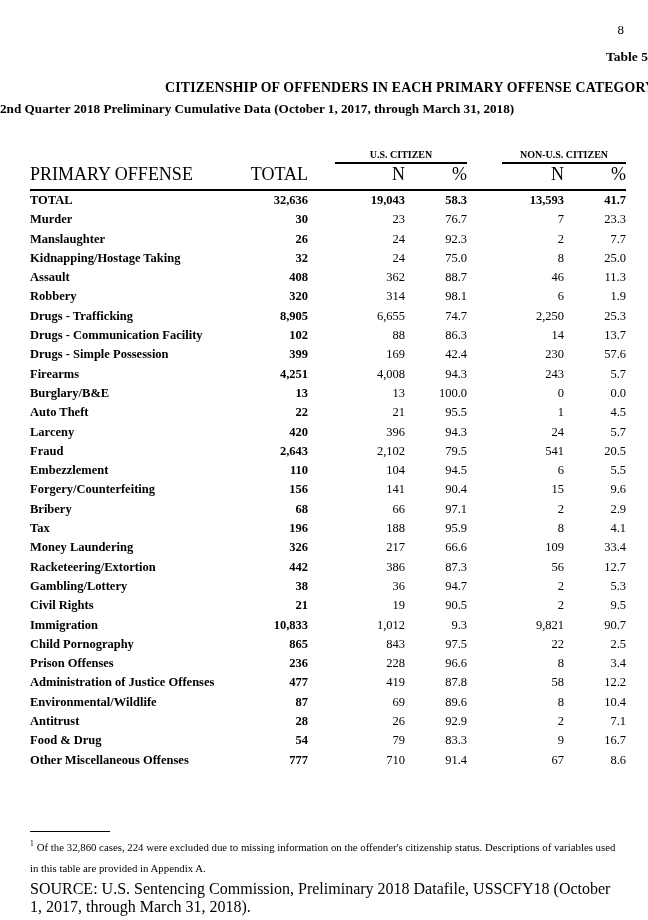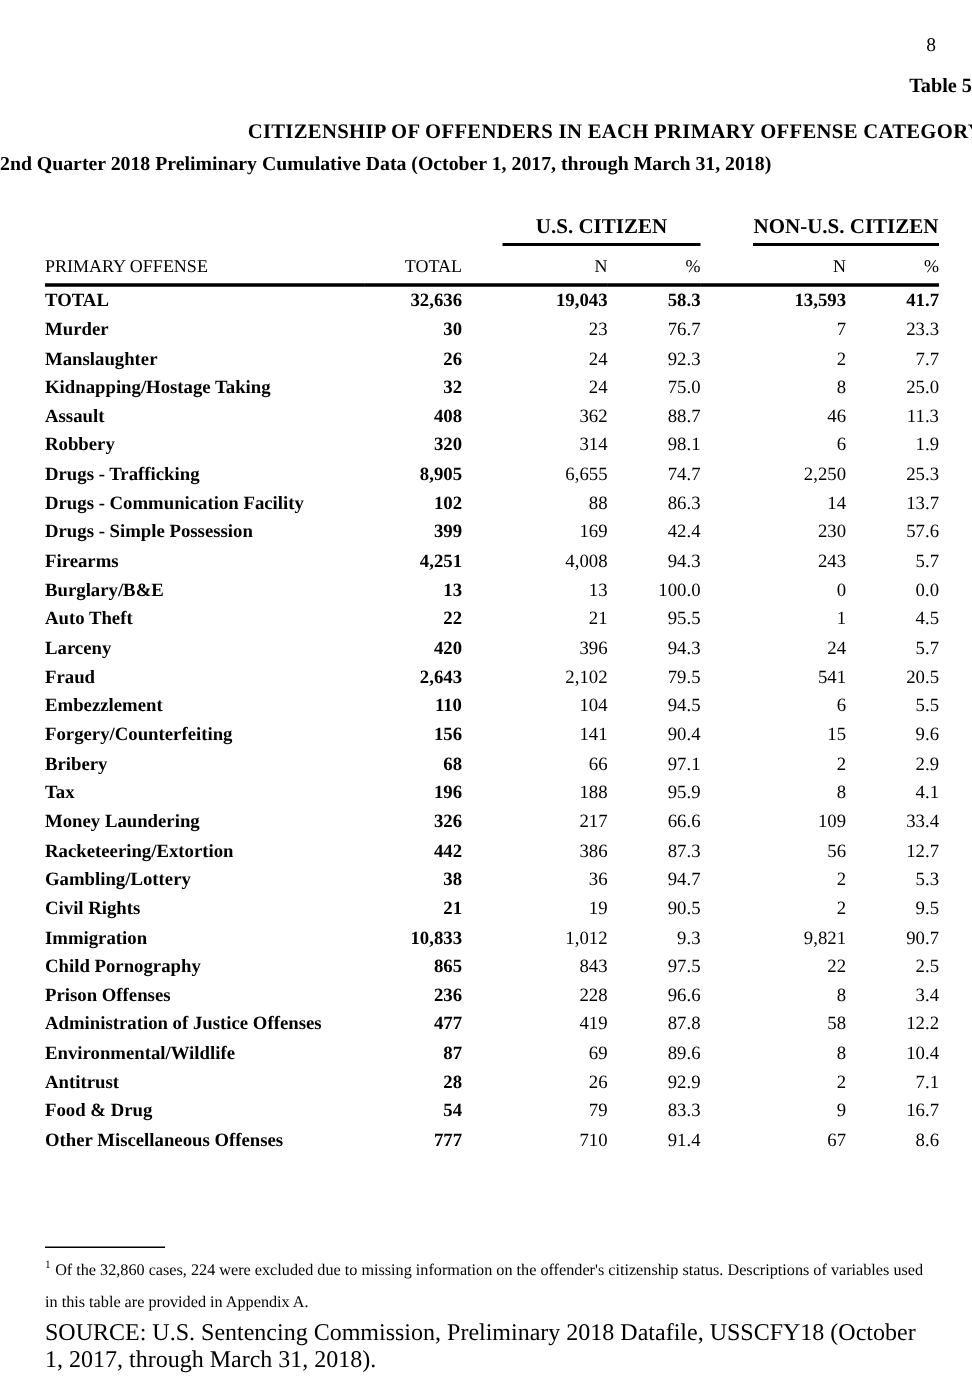--- a/index.html
+++ b/index.html
@@ -67,31 +67,31 @@
     vertical-align: bottom;
     padding: 0;
     height: 26px;
     font-weight: bold;
   }
   .group-label {
     border-bottom: 2px solid #000;
     padding-bottom: 2px;
     margin-left: auto;
     text-align: center;
-    font-size: 14px;
+    font-size: 10px;
     white-space: nowrap;
   }
   .group-label.us { width: 132px; }
   .group-label.nonus { width: 124px; }
   tr.column-header-row th {
     vertical-align: bottom;
     border-bottom: 2px solid #000;
     padding: 0 0 4px 0;
     height: 21px;
-    font-size: 12px;
+    font-size: 18px;
     font-weight: normal;
   }
   th.c-offense, td.c-offense {
     text-align: left;
   }
   th.c-num, td.c-num {
     text-align: right;
   }
   .bold { font-weight: bold; }
   tbody td {

